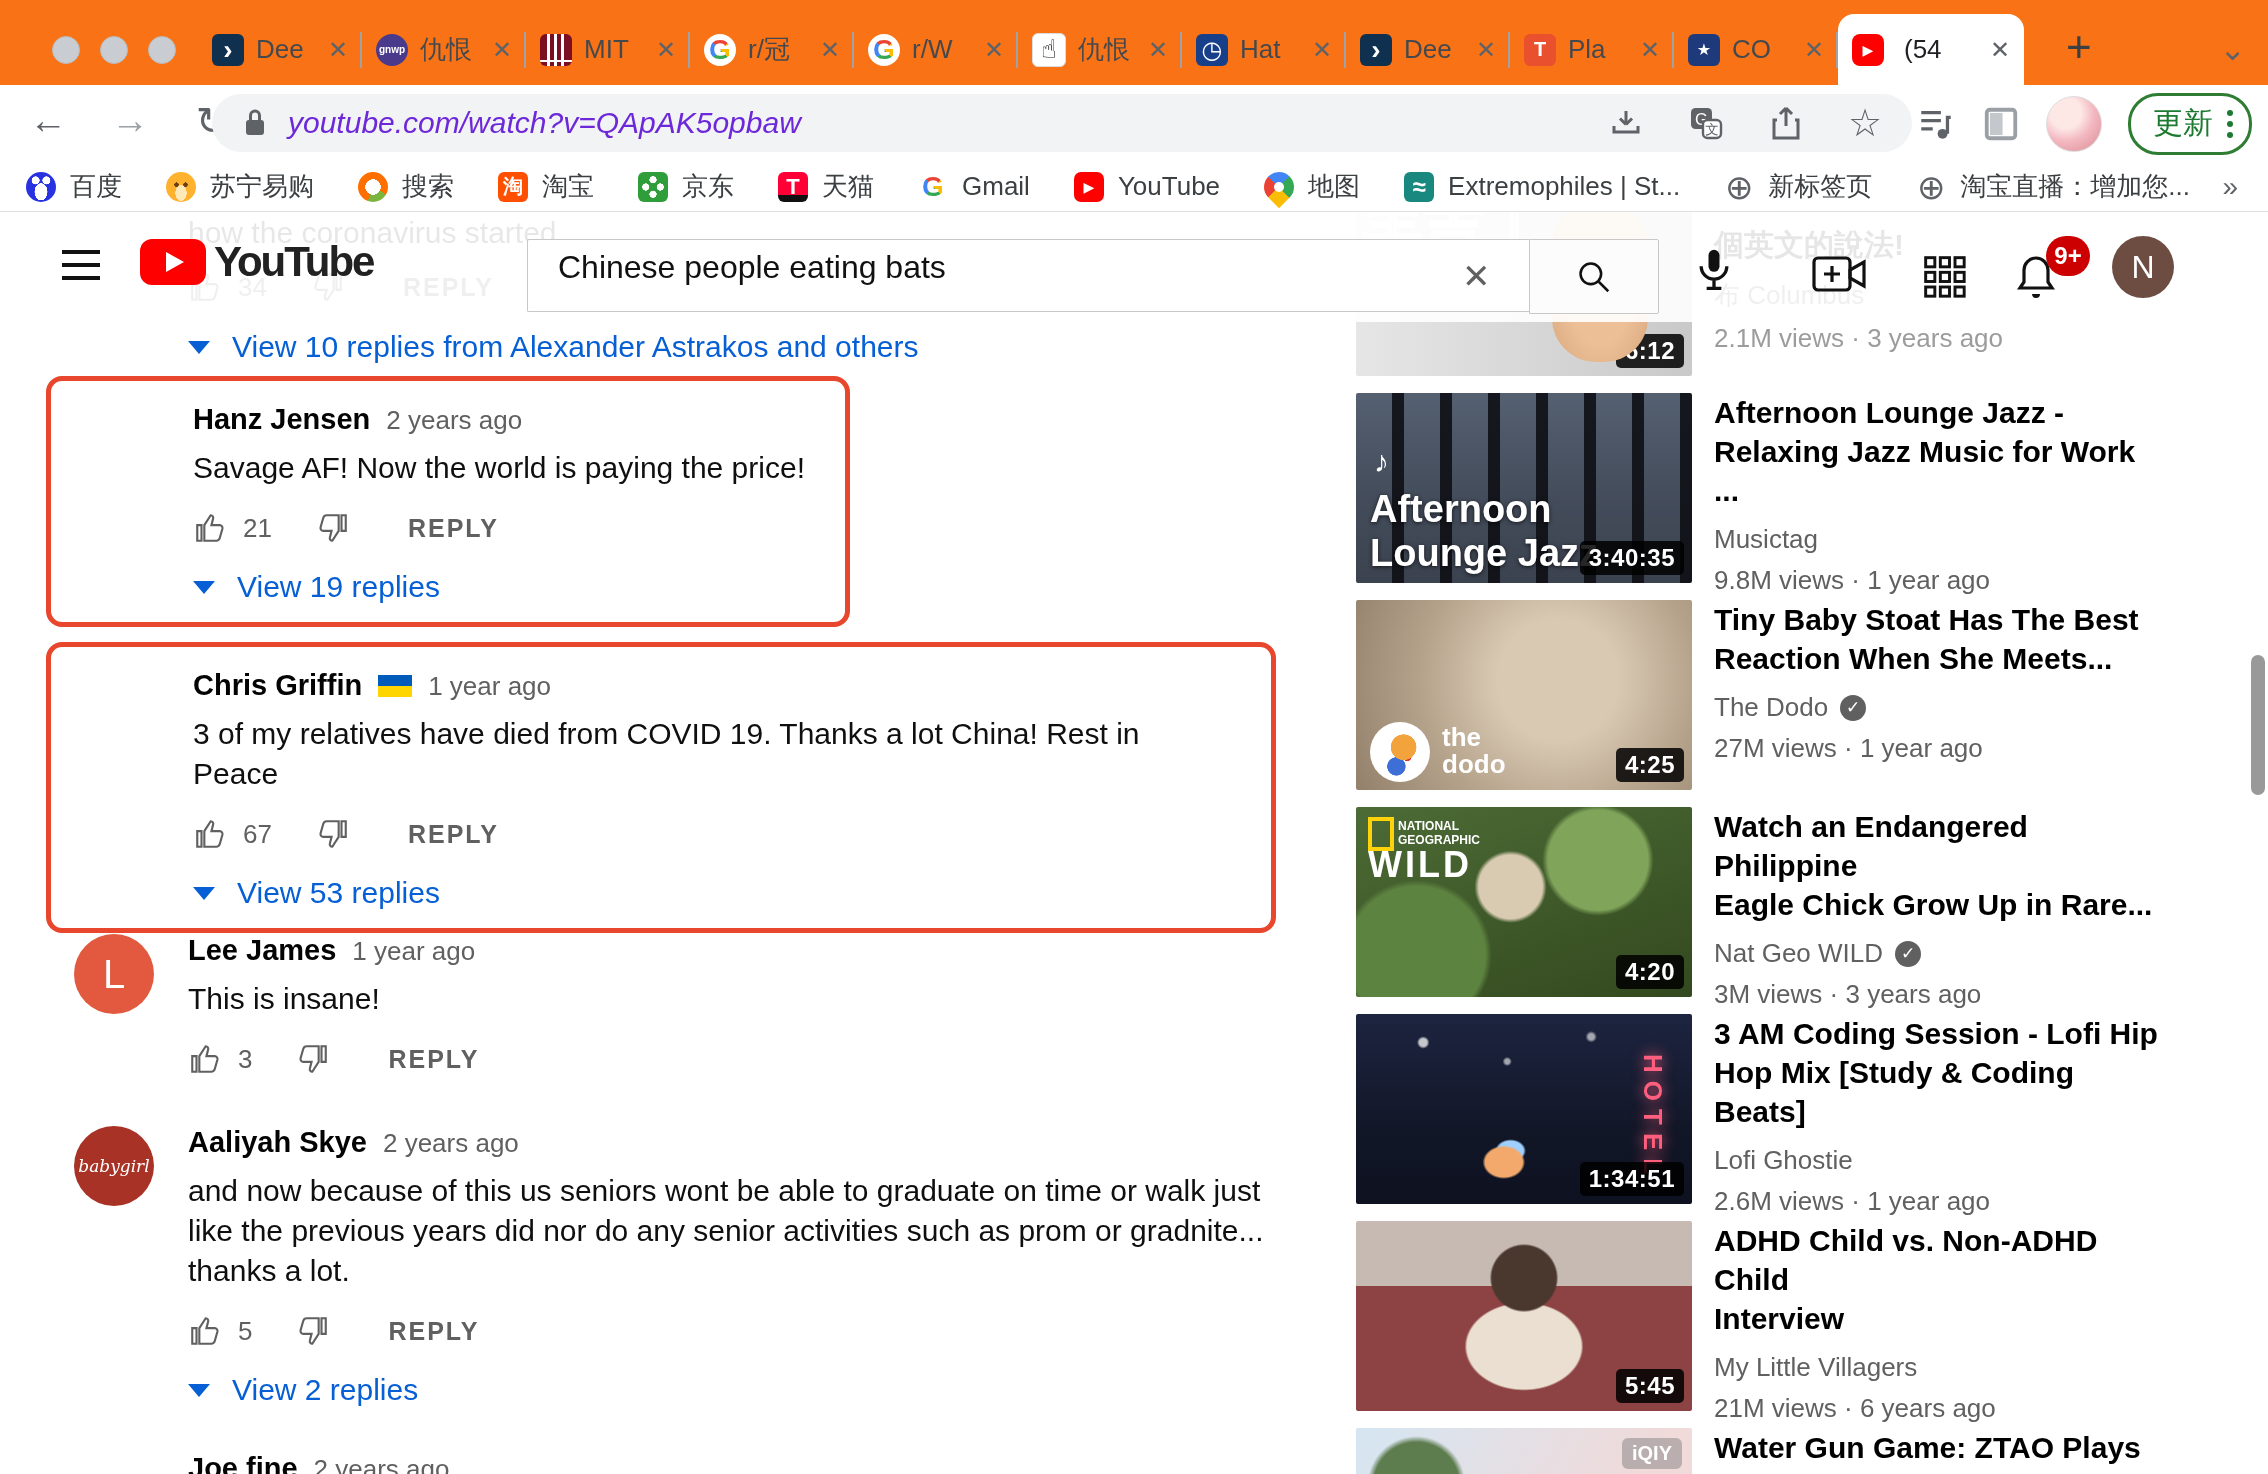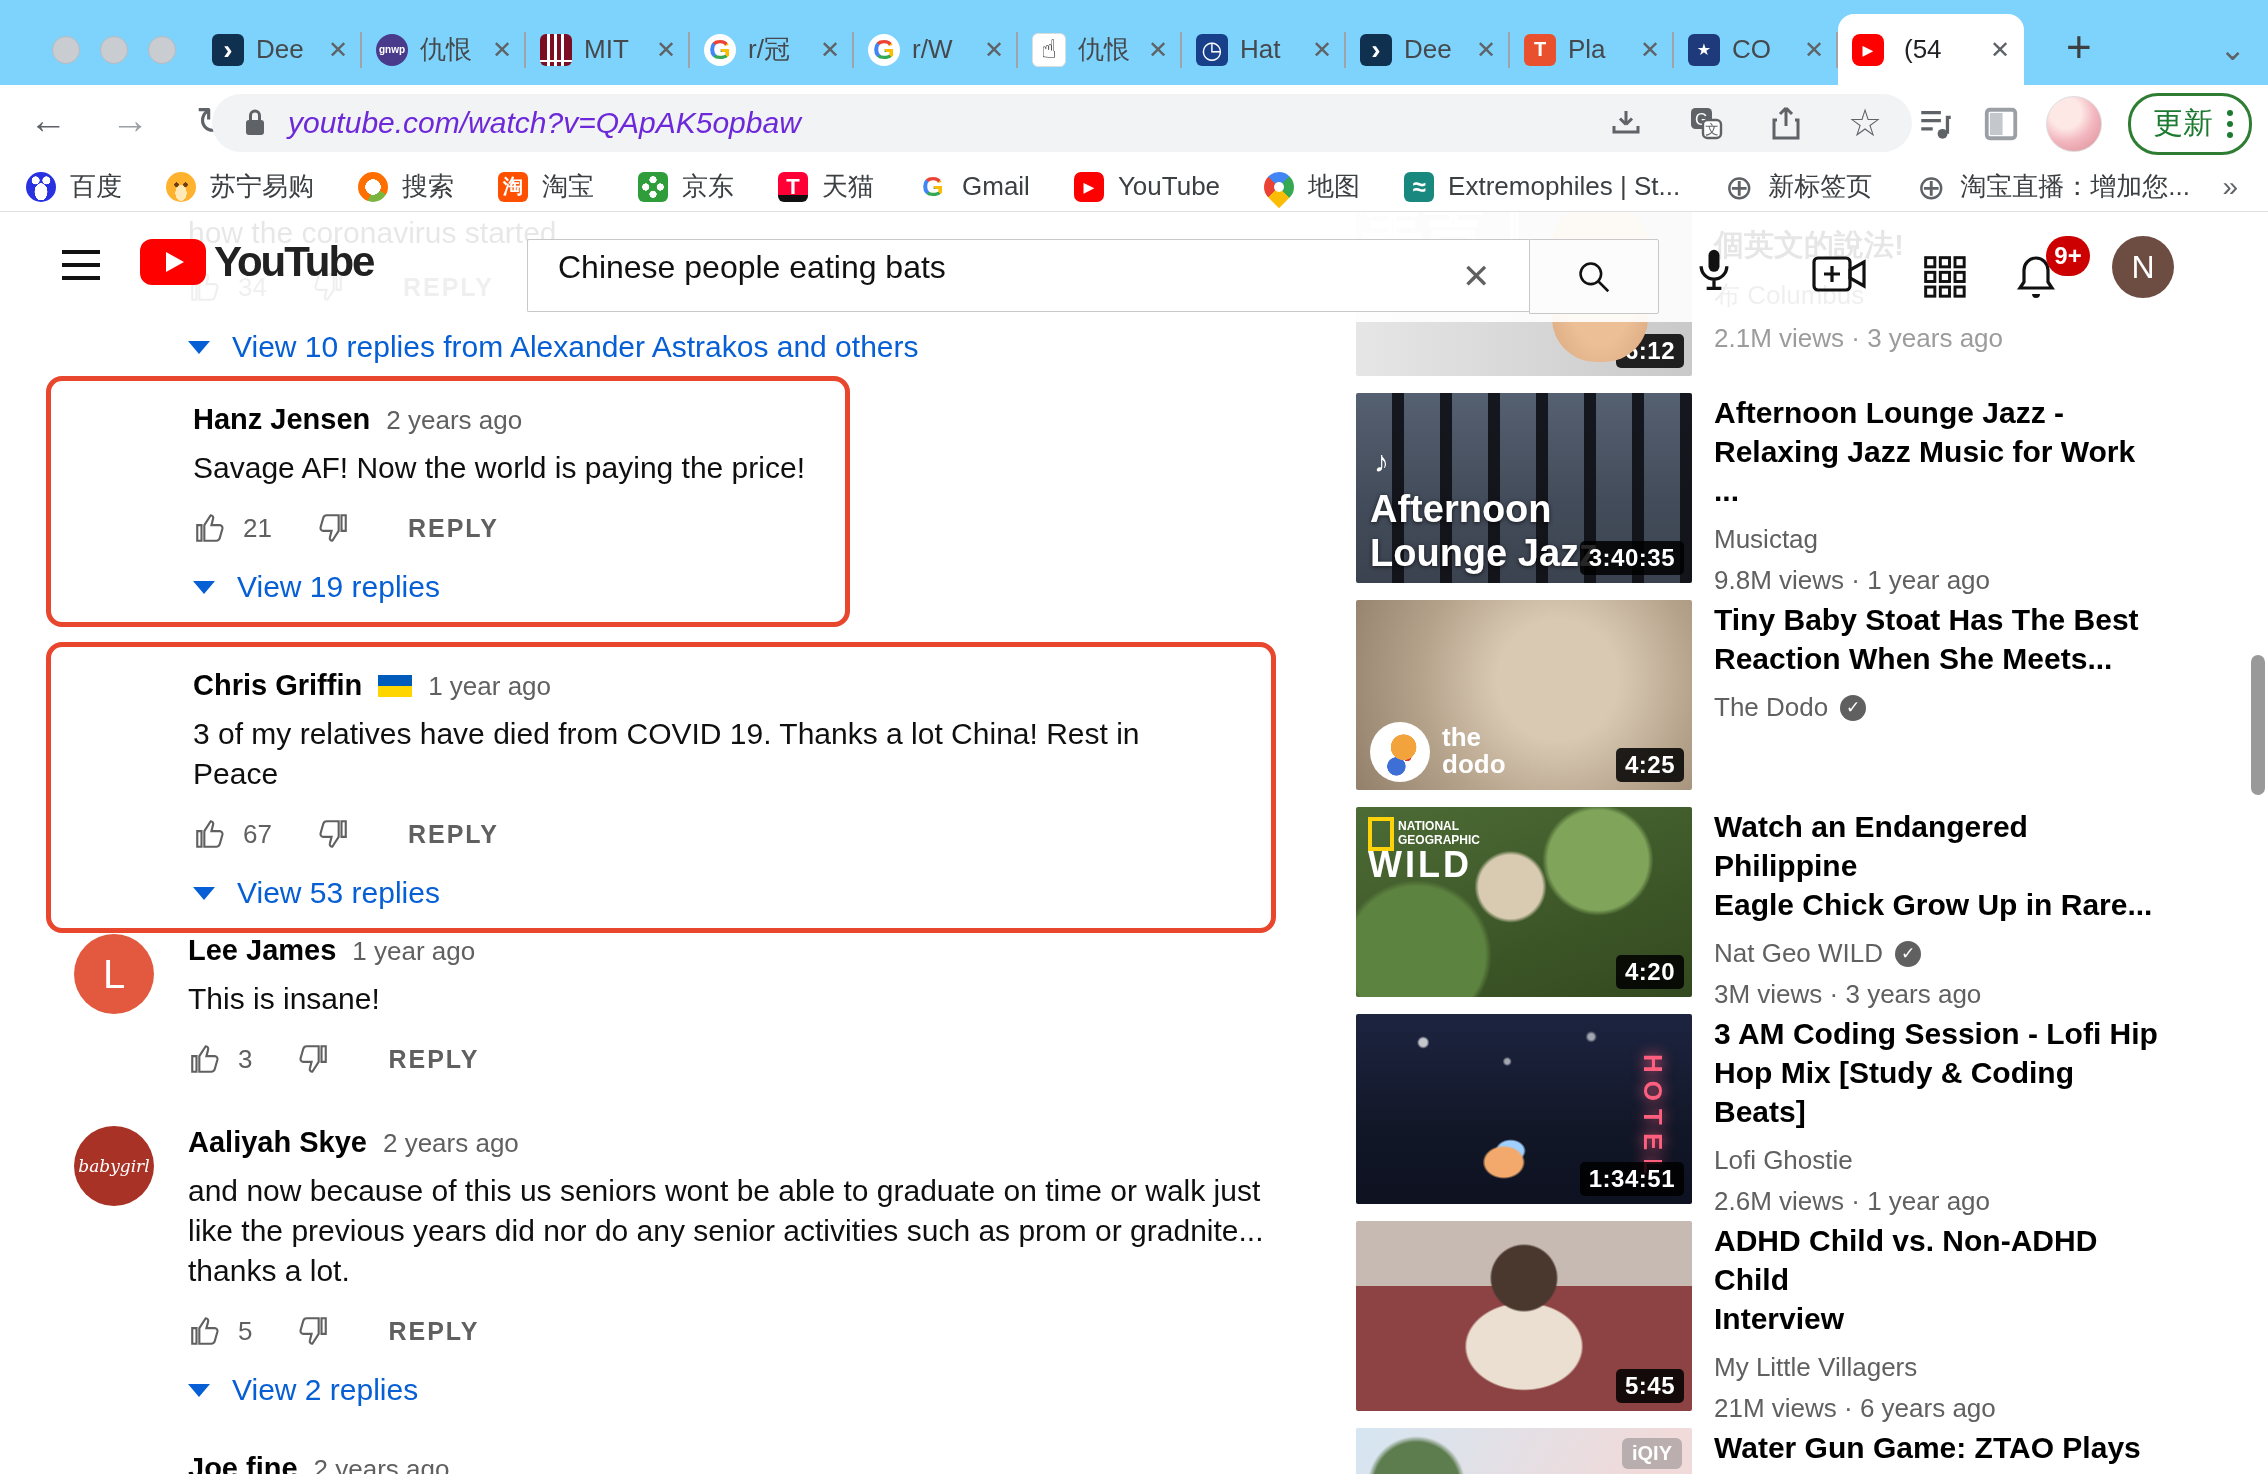--- a/index.html
+++ b/index.html
@@ -1,20 +1,20 @@
 <!DOCTYPE html>
 <html><head>
 <meta charset="utf-8">
 <style>
   html,body{margin:0;padding:0;background:#555;}
   .stage{position:relative;width:2268px;height:1474px;background:#fff;overflow:hidden;
     font-family:"Liberation Sans","DejaVu Sans",sans-serif;color:#0f0f0f;}
 
   
-  .tabbar{position:absolute;left:0;top:0;width:100%;height:85px;background:#7dd3fc;z-index:30;}
+  .tabbar{position:absolute;left:0;top:0;width:100%;height:85px;background:#f97316;z-index:30;}
   .lights{position:absolute;left:52px;top:36px;display:flex;gap:20px;}
   .light{width:26px;height:26px;border-radius:50%;background:#c9ccd1;border:1px solid #b8bbc0;}
   .tabs{position:absolute;left:198px;top:14px;height:71px;display:flex;align-items:flex-end;}
   .tab{width:164px;height:71px;display:flex;align-items:center;padding:0 14px;gap:12px;
     font-size:26px;color:#45494d;position:relative;box-sizing:border-box;}
   .tab:not(.active)::after{content:"";position:absolute;right:0;top:18px;height:36px;width:2px;background:#9fa3a8;}
   .tab.active{background:#fff;border-radius:16px 16px 0 0;color:#202124;width:186px;gap:20px;}
   .tab.active::after{display:none;}
   .tab-label{flex:1;overflow:hidden;white-space:nowrap;}
   .tab-close{color:#5f6368;font-size:24px;}
@@ -543,20 +543,21 @@
 
           <span class="dur">4:25</span>
         </div>
         <div class="vinfo">
           <div class="vtitle">Tiny Baby Stoat Has The Best
 Reaction When She Meets...</div>
           <div class="vchan">
             <span>The Dodo</span>
             <span class="vcheck"></span>
           </div>
+          <div class="vmeta">27M views · 1 year ago</div>
         </div>
       </div>
       <div class="vrow vrow-3">
         <div class="thumb">
           <span class="ov1">WILD</span>
           <span class="ov2">NATIONAL GEOGRAPHIC</span>
           <span class="dur">4:20</span>
         </div>
         <div class="vinfo">
           <div class="vtitle">Watch an Endangered Philippine

